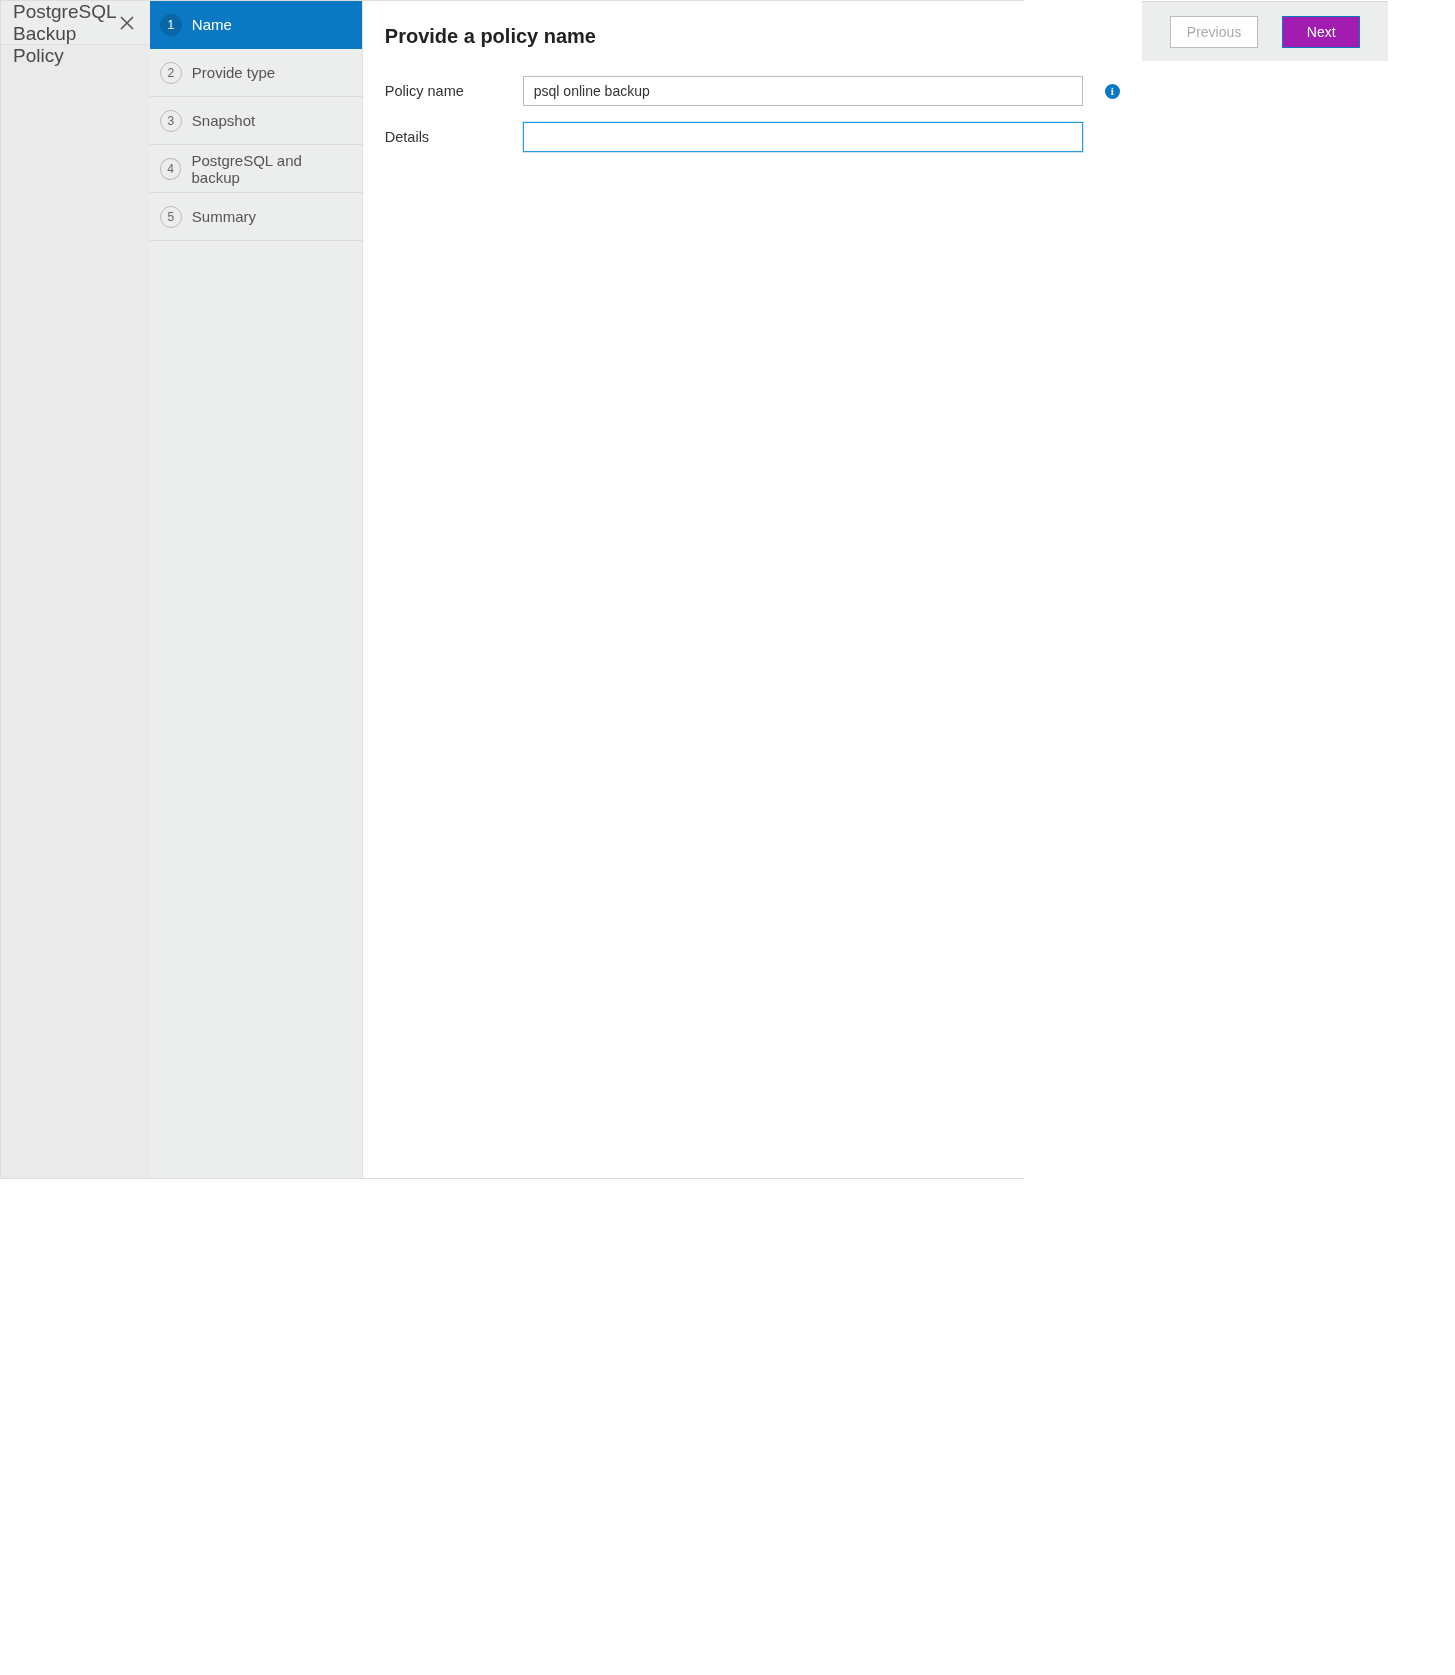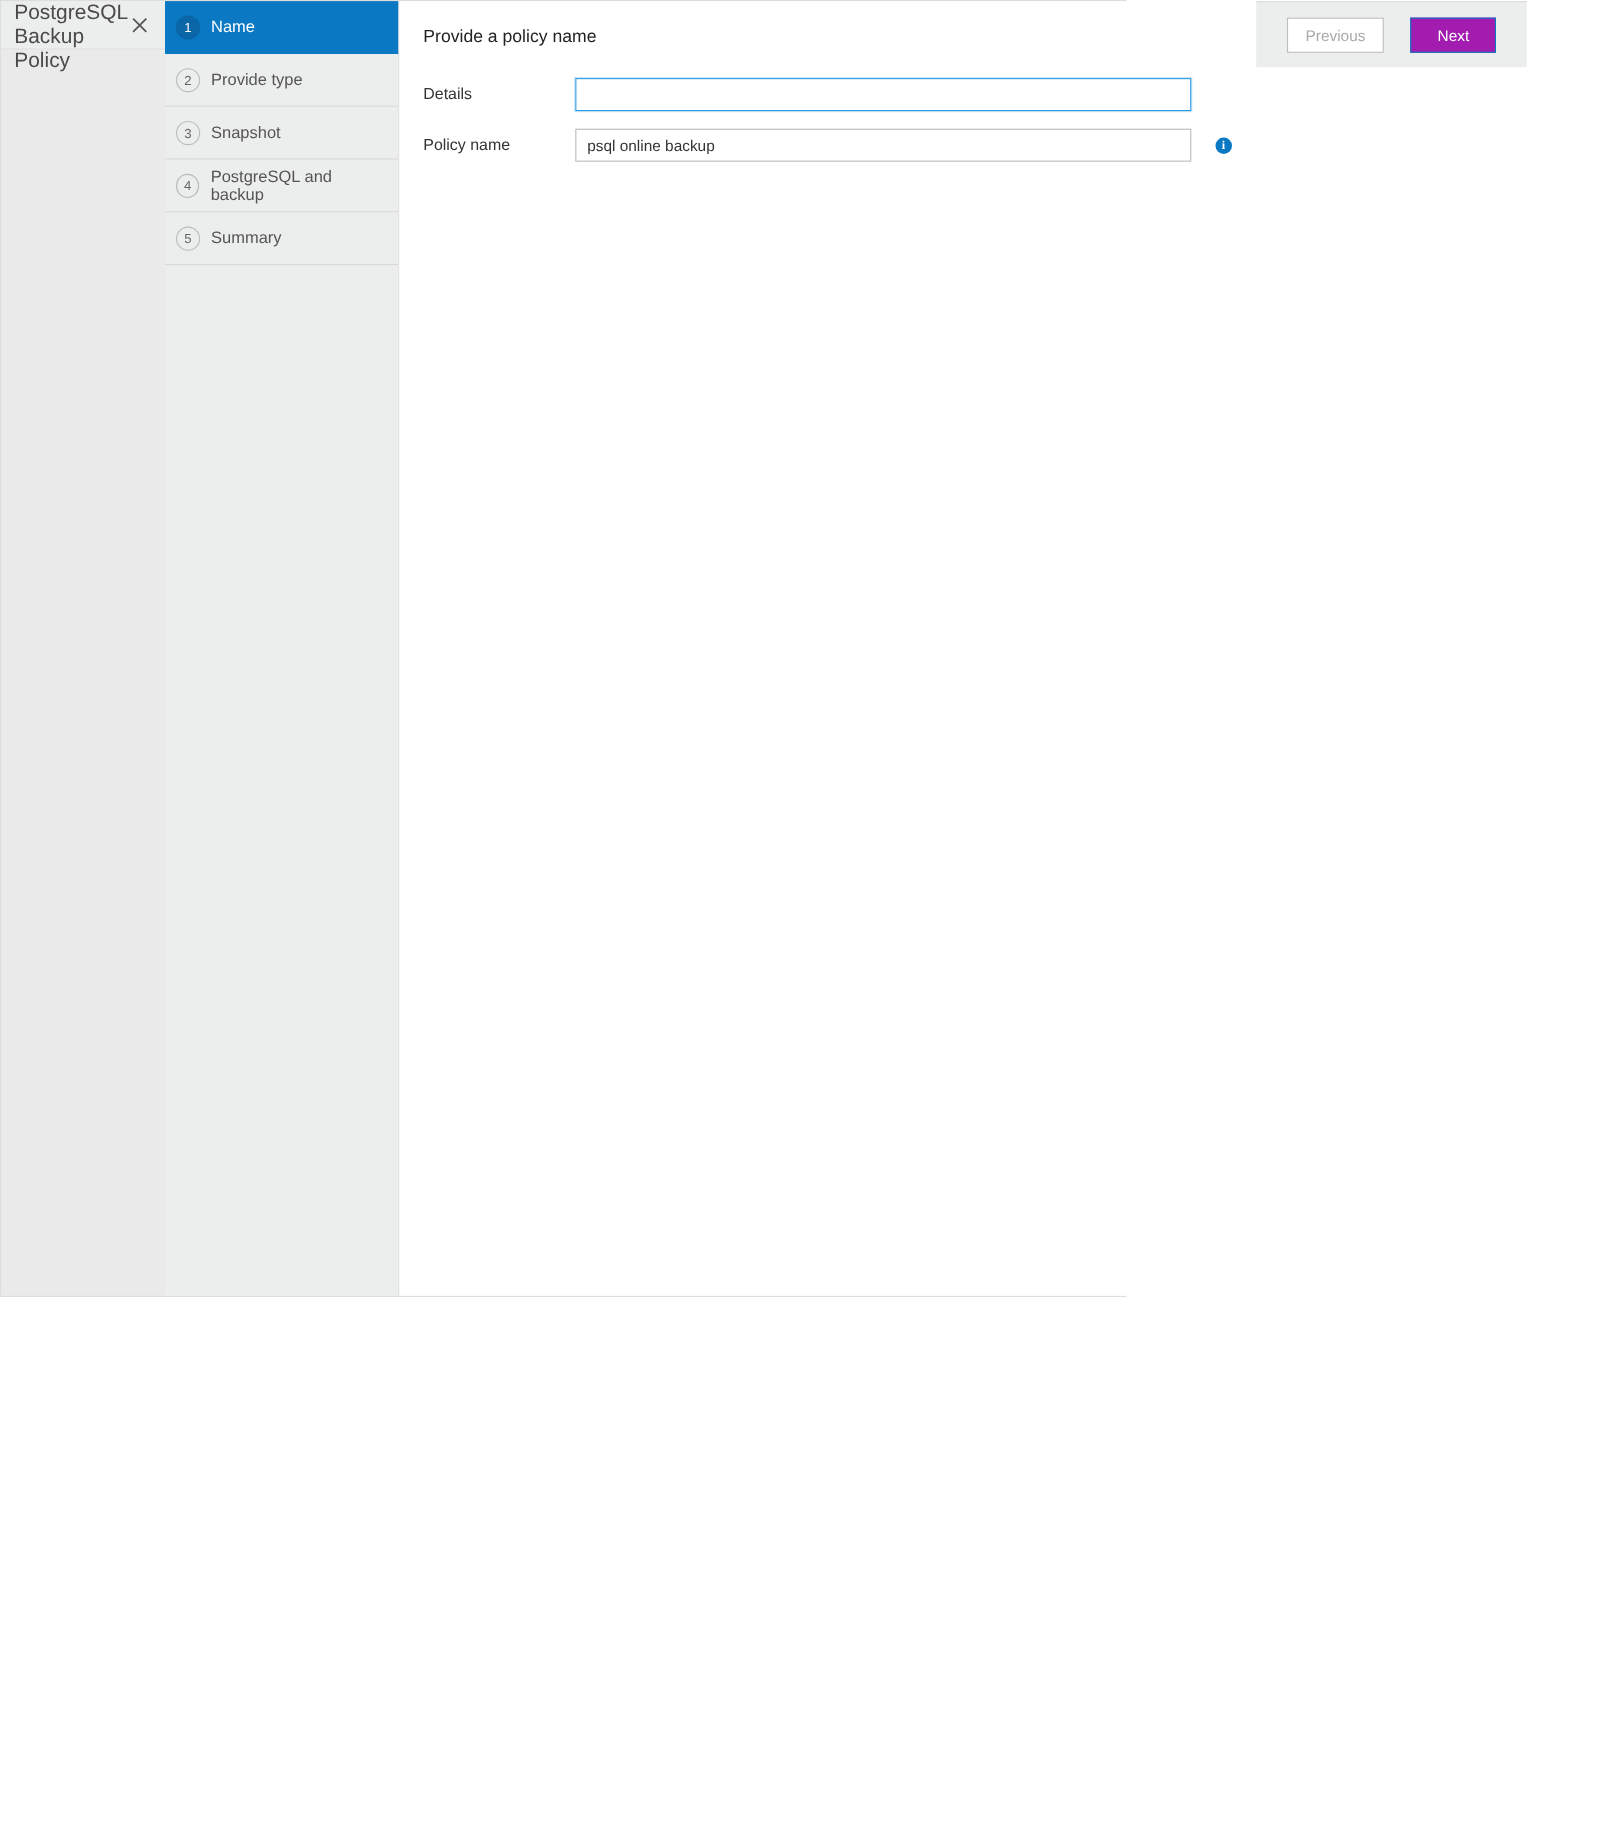--- a/index.html
+++ b/index.html
@@ -72,22 +72,22 @@
     background: #0a66a6;
     border-color: #0a66a6;
     color: #fff;
   }
   .main {
     flex: 1;
     background: #fff;
     padding: 24px 22px;
   }
   .section-title {
-    font-size: 16px;
-    font-weight: 400;
+    font-size: 20px;
+    font-weight: 700;
     color: #222;
     margin-bottom: 28px;
   }
   .form-row {
     display: flex;
     align-items: center;
     margin-bottom: 16px;
   }
   .form-label {
     width: 138px;
@@ -187,28 +187,28 @@
       <div class="step">
         <span class="num">5</span>
         <span class="label">Summary</span>
       </div>
     </div>
 
     <div class="main">
       <div class="section-title">Provide a policy name</div>
 
       <div class="form-row">
-        <div class="form-label">Details</div>
-        <input type="text" class="form-input focused" value="" style="">
-      </div>
-
-      <div class="form-row">
         <div class="form-label">Policy name</div>
         <input type="text" class="form-input" value="psql online backup" style="">
         <div class="info-icon">i</div>
+      </div>
+
+      <div class="form-row">
+        <div class="form-label">Details</div>
+        <input type="text" class="form-input focused" value="" style="">
       </div>
     </div>
   </div>
 
   <div class="footer">
     <button class="btn disabled">Previous</button>
     <button class="btn primary">Next</button>
   </div>
 </div>
 

